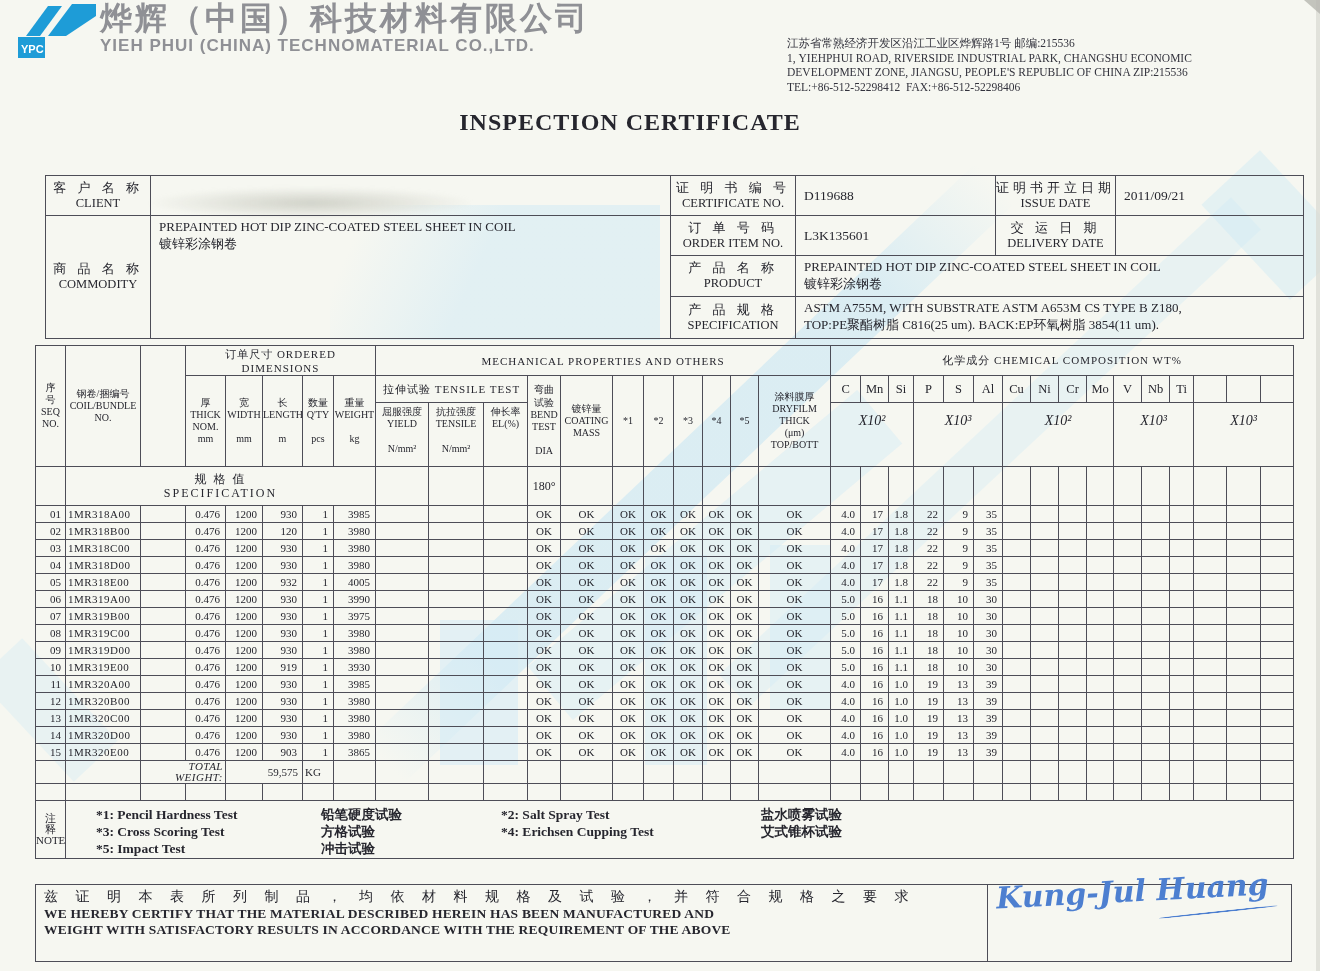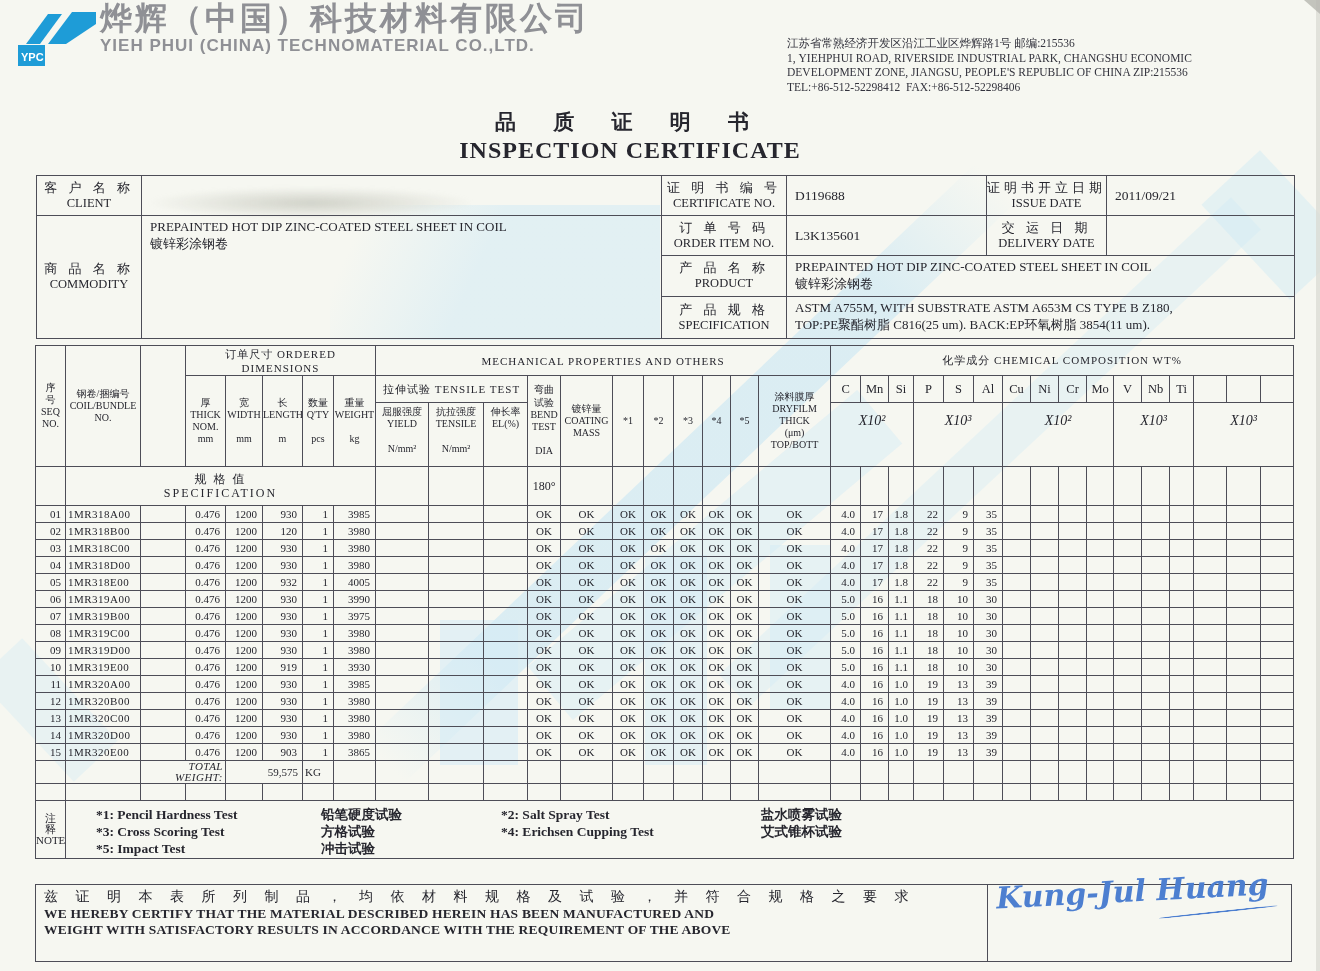--- a/index.html
+++ b/index.html
@@ -21,31 +21,31 @@
   .wm-blockC{left:770px;top:545px;width:60px;height:165px;background:rgba(211,235,246,.45);}
   .wm-slash{left:500px;top:520px;width:430px;height:70px;transform:rotate(-40deg);background:rgba(211,235,246,.45);}
   .wm-soft{left:330px;top:205px;width:330px;height:135px;
     background:linear-gradient(115deg,rgba(206,233,245,0) 10%,rgba(206,233,245,.5) 45%,rgba(206,233,245,.5) 100%);}
   .scan-edge{right:0;top:0;width:4px;height:100%;background:#d9d9d2;opacity:.7;}
   .scan-corner{right:0;top:0;width:0;height:0;border-top:14px solid #b7b7b0;border-left:16px solid transparent;opacity:.8;}
   .redact{left:146px;top:187px;width:330px;height:32px;border-radius:50%;
     background:radial-gradient(ellipse at center,rgba(178,180,168,.55),rgba(178,180,168,0) 70%);
     filter:blur(2px);z-index:1;}
   
-  .logo{position:absolute;left:18px;top:8px;z-index:2;}
+  .logo{position:absolute;left:18px;top:0;z-index:2;}
   .company{position:absolute;left:100px;top:2px;z-index:2;color:#8f9095;}
   .company .zh{font-family:"Liberation Sans","DejaVu Sans",sans-serif;font-weight:bold;font-size:32px;letter-spacing:3px;line-height:1.0;}
   .company .en{font-family:"Liberation Sans","DejaVu Sans",sans-serif;font-weight:bold;font-size:17px;letter-spacing:1px;margin-top:2px;}
   .address{position:absolute;left:787px;top:36px;z-index:2;font-size:11.5px;line-height:1.28;color:#33333d;white-space:pre;}
   .doc-title{position:absolute;left:410px;top:108px;width:440px;text-align:center;z-index:2;}
   .doc-title .zh{font-size:21px;font-weight:bold;letter-spacing:16px;}
   .doc-title .en{font-size:24px;font-weight:bold;letter-spacing:1px;margin-top:1px;}
   
   table{border-collapse:collapse;table-layout:fixed;}
-  .info{position:absolute;left:36px;top:175px;width:1258px;z-index:2;}
+  .info{position:absolute;left:45px;top:175px;width:1258px;z-index:2;}
   .info td{border:1.5px solid #4d4d57;vertical-align:middle;background:transparent;}
   .info .lab{text-align:center;font-size:13px;line-height:1.15;padding:2px 0;}
   .info .lab .zh{letter-spacing:4px;}
   .info .lab .en{font-size:12.5px;letter-spacing:0px;}
   .info .val{font-size:13.5px;padding:2px 8px;vertical-align:middle;}
   .info .val2{font-size:13px;padding:3px 8px;vertical-align:top;line-height:1.3;}
   
   .main{position:absolute;left:35px;top:345px;width:1258px;z-index:2;font-family:"Liberation Serif","DejaVu Serif",serif;}
   .main th,.main td{border:1px solid #4d4d57;background:transparent;font-weight:normal;overflow:hidden;}
   .main th{white-space:pre-line;}
@@ -115,21 +115,20 @@
 </div>
 <div class="company">
   <div class="zh">烨辉（中国）科技材料有限公司</div>
   <div class="en">YIEH PHUI (CHINA) TECHNOMATERIAL CO.,LTD.</div>
 </div>
 <div class="address">江苏省常熟经济开发区沿江工业区烨辉路1号 邮编:215536
 1, YIEHPHUI ROAD, RIVERSIDE INDUSTRIAL PARK, CHANGSHU ECONOMIC
 DEVELOPMENT ZONE, JIANGSU, PEOPLE'S REPUBLIC OF CHINA ZIP:215536
 TEL:+86-512-52298412  FAX:+86-512-52298406</div>
 <div class="doc-title">
-  <div class="zh">品 质 证 明 书</div>
   <div class="en">INSPECTION CERTIFICATE</div>
 </div>
 
 <table class="info">
   <colgroup>
       <col style="width:105px">
       <col style="width:520px">
       <col style="width:125px">
       <col style="width:200px">
       <col style="width:120px">

